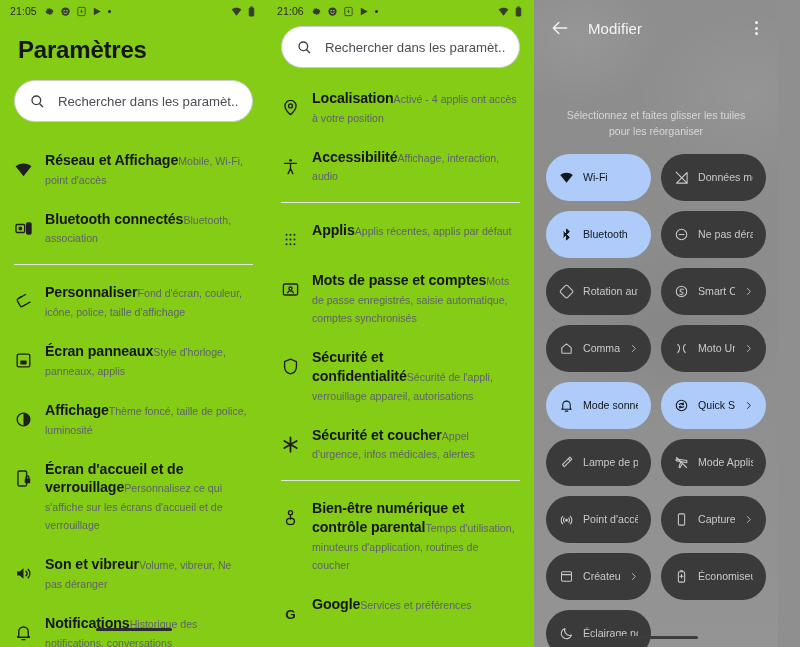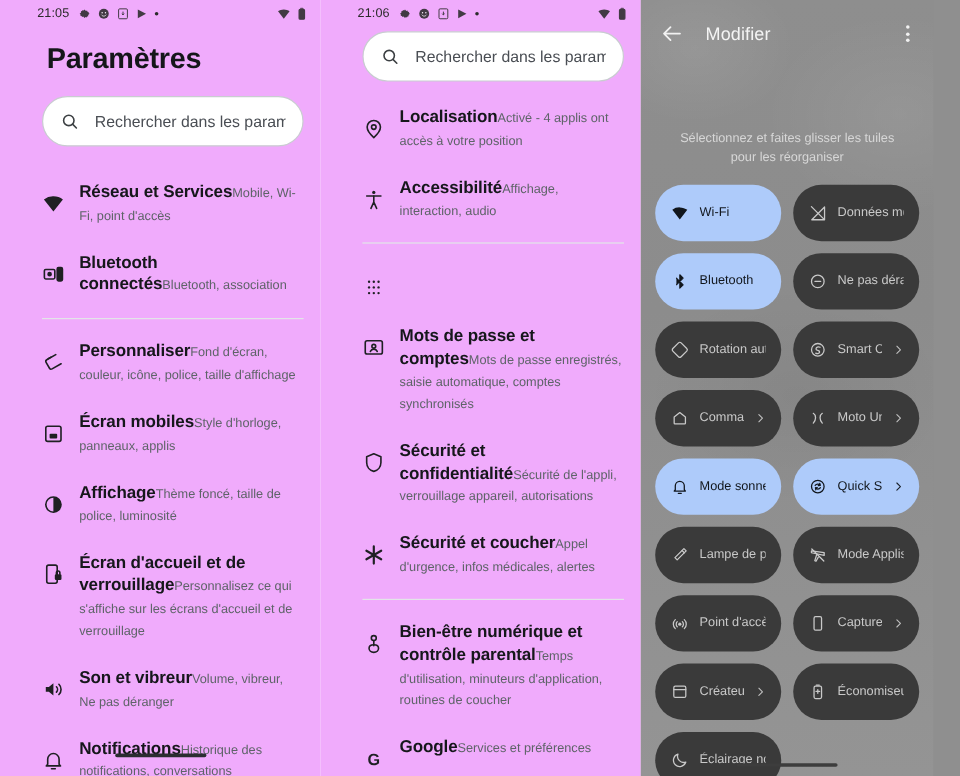--- a/index.html
+++ b/index.html
@@ -11,21 +11,21 @@
   }
   .screens {
     display: flex;
     width: 800px; height: 647px;
   }
   .panel {
     position: relative;
     overflow: hidden;
     height: 647px;
   }
-  .panel-a, .panel-b { width: 267px; background: #f0abfc; padding-left: 21px; }
+  .panel-a, .panel-b { width: 267px; background: #84cc16; }
   .panel-c { width: 266px; background: #8f8f8f; }
 
   
   .statusbar {
     height: 22px;
     display: flex;
     align-items: center;
     padding: 0 10px;
     font-size: 10.5px;
     color: #2b2b2b;
@@ -222,21 +222,21 @@
       <span class="search-text">Rechercher dans les paramèt...</span>
     </div>
 
     <div class="list" id="listA">
         <div class="row">
           <span class="ic">
             <svg viewBox="0 0 24 24" fill="currentColor">
               <path d="M12 20.5l-10-12.7A15.6 15.6 0 0112 4.5c3.8 0 7.3 1.2 10 3.3z" fill="currentColor" stroke="none"></path>
             </svg>
           </span>
-          <span class="txt"><span class="t">Réseau et Services</span><span class="s">Mobile, Wi-Fi, point d'accès</span></span>
+          <span class="txt"><span class="t">Réseau et Affichage</span><span class="s">Mobile, Wi-Fi, point d'accès</span></span>
         </div>
         <div class="row">
           <span class="ic">
             <svg viewBox="0 0 24 24" fill="none" stroke="currentColor" stroke-width="1.7" stroke-linecap="round" stroke-linejoin="round">
               <rect x="2.5" y="7" width="11" height="10" rx="1.4"></rect>
               <rect x="16" y="5" width="5.5" height="14" rx="1.4" fill="currentColor"></rect>
               <circle cx="8" cy="12" r="1.6" fill="currentColor"></circle>
             </svg>
           </span>
           <span class="txt"><span class="t">Bluetooth connectés</span><span class="s">Bluetooth, association</span></span>
@@ -251,21 +251,21 @@
           </span>
           <span class="txt"><span class="t">Personnaliser</span><span class="s">Fond d'écran, couleur, icône, police, taille d'affichage</span></span>
         </div>
         <div class="row">
           <span class="ic">
             <svg viewBox="0 0 24 24" fill="none" stroke="currentColor" stroke-width="1.7" stroke-linecap="round" stroke-linejoin="round">
               <rect x="4" y="4" width="16" height="16" rx="2"></rect>
               <rect x="8" y="12" width="8" height="5" rx="1" fill="currentColor" stroke="none"></rect>
             </svg>
           </span>
-          <span class="txt"><span class="t">Écran mobiles</span><span class="s">Style d'horloge, panneaux, applis</span></span>
+          <span class="txt"><span class="t">Écran panneaux</span><span class="s">Style d'horloge, panneaux, applis</span></span>
         </div>
         <div class="row">
           <span class="ic">
             <svg viewBox="0 0 24 24" fill="none" stroke="currentColor" stroke-width="1.7" stroke-linecap="round" stroke-linejoin="round">
               <circle cx="12" cy="12" r="8"></circle>
               <path d="M12 4a8 8 0 010 16z" fill="currentColor" stroke="none"></path>
             </svg>
           </span>
           <span class="txt"><span class="t">Affichage</span><span class="s">Thème foncé, taille de police, luminosité</span></span>
         </div>
@@ -388,20 +388,21 @@
                 <circle cx="17" cy="6" r="1.25"></circle>
                 <circle cx="7" cy="12" r="1.25"></circle>
                 <circle cx="12" cy="12" r="1.25"></circle>
                 <circle cx="17" cy="12" r="1.25"></circle>
                 <circle cx="7" cy="18" r="1.25"></circle>
                 <circle cx="12" cy="18" r="1.25"></circle>
                 <circle cx="17" cy="18" r="1.25"></circle>
               </g>
             </svg>
           </span>
+          <span class="txt"><span class="t">Applis</span><span class="s">Applis récentes, applis par défaut</span></span>
         </div>
         <div class="row">
           <span class="ic">
             <svg viewBox="0 0 24 24" fill="none" stroke="currentColor" stroke-width="1.7" stroke-linecap="round" stroke-linejoin="round">
               <rect x="3" y="5" width="18" height="14" rx="2"></rect>
               <circle cx="12" cy="10.8" r="2"></circle>
               <path d="M8.4 16.2c.7-1.6 2-2.4 3.6-2.4s2.9.8 3.6 2.4"></path>
             </svg>
           </span>
           <span class="txt"><span class="t">Mots de passe et comptes</span><span class="s">Mots de passe enregistrés, saisie automatique, comptes synchronisés</span></span>

